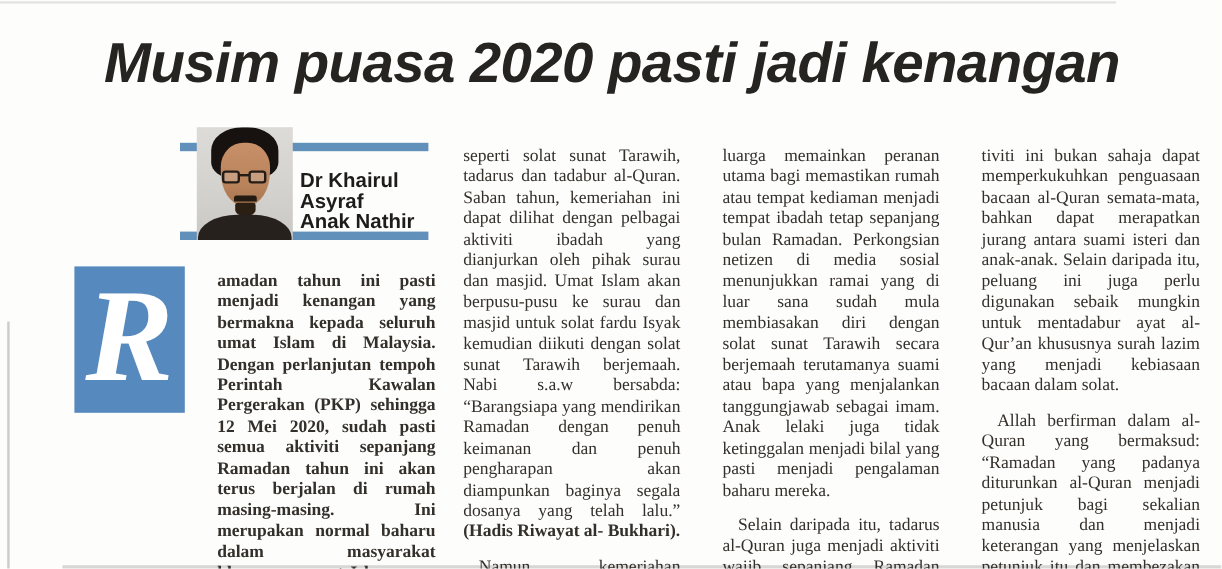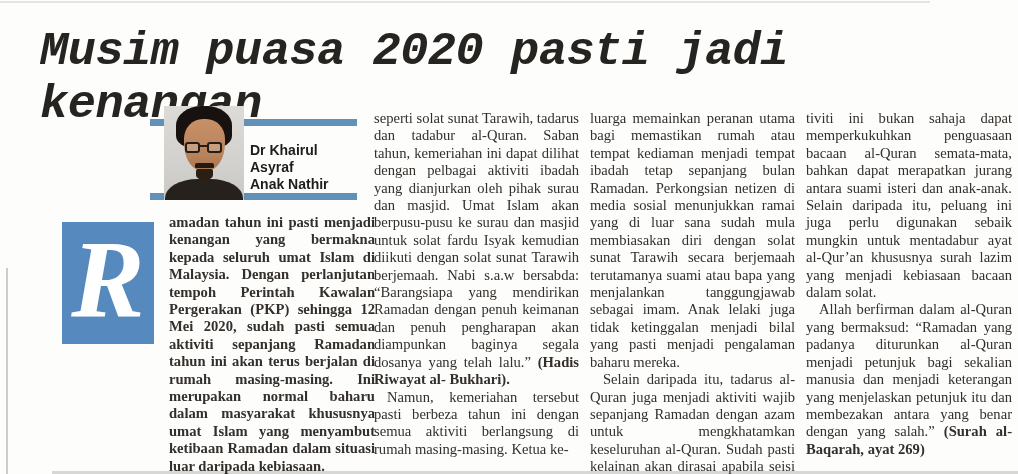--- a/index.html
+++ b/index.html
@@ -9,22 +9,22 @@
     background:#fdfdfc; overflow:hidden;
     font-family:"Liberation Serif", serif;
   }
   
   .scan-top    { position:absolute; left:0; top:1px; width:930px; height:2px; background:#e4e4e2; }
   .scan-left   { position:absolute; left:6px; top:268px; width:2px; height:206px; background:#cccccb; }
   .scan-bottom { position:absolute; left:52px; bottom:0; width:966px; height:3px; background:#d7d7d5; }
 
   .headline {
     position:absolute; left:40px; top:26px; width:940px;
-    text-align:left;
-    font-family:Liberation Mono, monospace;
+    text-align:center;
+    font-family:Liberation Sans, sans-serif;
     font-style:italic; font-weight:700;
     font-size:47px; line-height:1.12; letter-spacing:-0.5px;
     color:#262420;
   }
 
   
   .byline { position:absolute; left:150px; top:104px; width:207px; height:100px; }
   .byline .bar { position:absolute; left:0; width:207px; height:7px; background:#6190ba; }
   .bar-top { top:15px; }
   .bar-bottom { top:89px; }
@@ -37,42 +37,42 @@
   .photo .face   { position:absolute; left:20px; top:13px; width:41px; height:52px; background:linear-gradient(180deg,#c79068 0%,#b8825a 70%,#a97651 100%); border-radius:46% 46% 44% 44% / 38% 38% 54% 54%; }
   .photo .lens   { position:absolute; top:36px; width:15px; height:11px; border:2px solid #241d17; border-radius:3px; background:rgba(235,235,230,0.25); }
   .lens-l { left:21px; } .lens-r { left:43px; }
   .photo .bridge { position:absolute; left:35px; top:39px; width:9px; height:2px; background:#241d17; }
   .photo .mustache { position:absolute; left:31px; top:57px; width:19px; height:5px; background:#231a11; border-radius:2px 2px 1px 1px; }
   .photo .goatee { position:absolute; left:32px; top:63px; width:17px; height:11px; background:#2b1e13; border-radius:2px 2px 45% 45%; }
   .photo .body   { position:absolute; left:1px; top:73px; width:78px; height:21px; background:#26211d; border-radius:42% 42% 0 0 / 90% 90% 0 0; }
   .byline-name {
     position:absolute; left:100px; top:38px; width:110px;
     font-family:"Liberation Sans", sans-serif;
-    font-weight:700; font-size:14px; line-height:17px; color:#1d1c1b;
+    font-weight:700; font-size:17px; line-height:17px; color:#1d1c1b;
   }
 
   
   .dropcap-box {
     position:absolute; left:62px; top:222px; width:92px; height:122px;
     background:#5689bd; display:flex; align-items:center; justify-content:center;
   }
   .dropcap-box .letter {
     font-family:"Liberation Serif", serif; font-style:italic; font-weight:700;
     font-size:110px; line-height:110px; color:#ffffff;
     transform:translateY(-3px);
   }
 
   
   .col {
     position:absolute; top:110px; width:205px;
     font-family:"Liberation Serif", serif;
     font-size:14.6px; line-height:17.4px; color:#332f2a;
     text-align:justify;
   }
-  .col p { margin:0; }
+  .col p { margin:12px; }
   .col p.ind { text-indent:13px; }
   .b { font-weight:700; }
   #col1 { left:169px; top:214px; width:206px;font-weight:bold; }
   #col2 { left:374px; }
   #col3 { left:590px; }
   #col4 { left:806px; width:206px; }
 </style>
 </head>
 <body>
 

